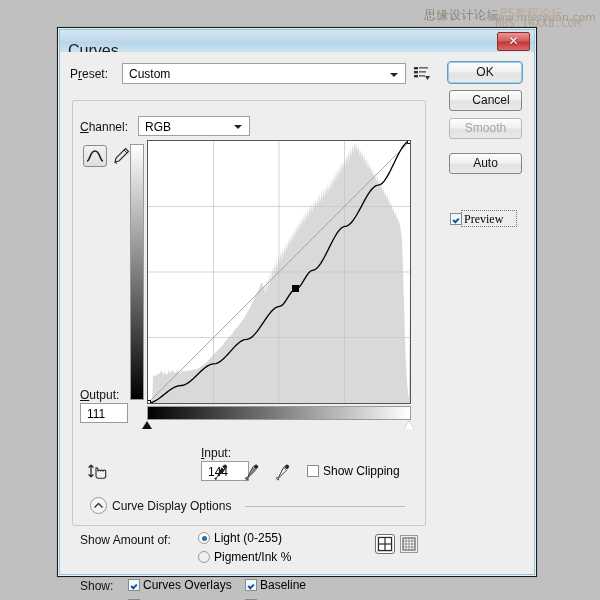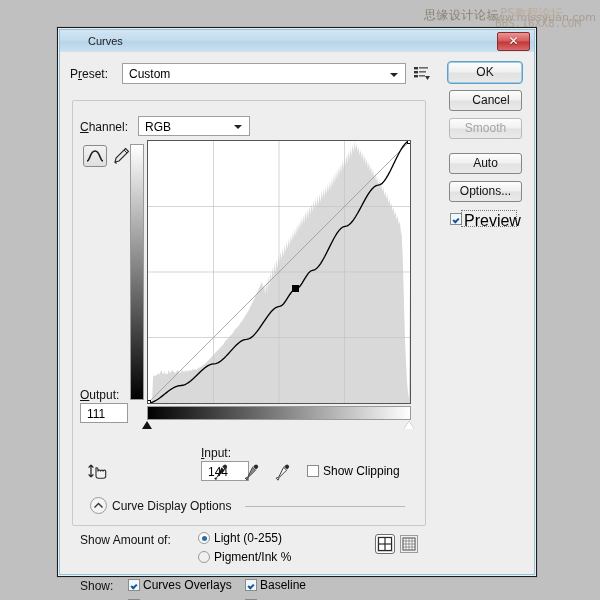--- a/index.html
+++ b/index.html
@@ -52,21 +52,21 @@
     border:1px solid #8fc5dd;
     background:#eeeeee;
     box-sizing:border-box;
   }
   #titlebar{
     position:absolute;left:0;top:0;right:0;height:22px;
     background:linear-gradient(to bottom,#d2e5f2 0%,#c3dcee 45%,#b7d4ea 55%,#cbe2f1 100%);
     border-bottom:1px solid #9dbfd4;
   }
   #title-text{
-    position:absolute;left:8px;top:5px;font-size:11px;color:#1a1a1a;margin-left:20px;
+    position:absolute;left:8px;top:12px;font-size:16px;color:#1a1a1a;
   }
   #close-btn{
     position:absolute;right:4px;top:2px;width:31px;height:17px;
     border:1px solid #8e2b2b;border-radius:2px;
     background:linear-gradient(to bottom,#e89595 0%,#d45a5a 48%,#c33636 52%,#d86a6a 100%);
     cursor:pointer;
   }
   #close-btn .x{
     position:absolute;left:0;top:0;width:100%;height:100%;
     color:#fff;font-size:12px;font-weight:bold;line-height:16px;text-align:center;
@@ -107,21 +107,21 @@
     left:387px;top:9px;width:76px;height:23px;
     border:1px solid #5fa0c4;border-radius:4px;
     box-shadow:0 0 0 1px #9fcbe4 inset;
     line-height:21px;
   }
   #btn-cancel{left:389px;top:38px;padding-left:11px;}
   #btn-smooth{left:389px;top:66px;color:#a5a5a5;border-color:#b9b9b9;}
   #btn-auto{left:389px;top:101px;}
   #btn-options{left:389px;top:129px;}
   #preview-wrap{position:absolute;left:390px;top:160px;cursor:pointer;}
-  #preview-label{position:absolute;left:14px;top:0px;font-size:16px;}
+  #preview-label{position:absolute;left:14px;top:0px;font-size:12px;font-family:Liberation Serif, serif;}
 
   
   #groupbox{
     position:absolute;left:12px;top:48px;width:354px;height:426px;
     border:1px solid #c9c9c9;border-radius:2px;box-sizing:border-box;
   }
 
   
   #channel-label{position:absolute;left:20px;top:68px;}
   #channel-select{
@@ -295,21 +295,20 @@
         <rect x="1" y="10" width="4" height="2.4" fill="#333"></rect>
         <rect x="6" y="10" width="6" height="1.6" fill="#6b6b6b"></rect>
         <path d="M12 11 l5 0 l-2.5 4 z" fill="#333"></path>
       </svg>
     </div>
 
     <div class="btn" id="btn-ok">OK</div>
     <div class="btn" id="btn-cancel">Cancel</div>
     <div class="btn" id="btn-smooth">Smooth</div>
     <div class="btn" id="btn-auto">Auto</div>
-    <div class="btn" id="btn-options">Options...</div>
 
     <div id="preview-wrap">
       <span id="preview-cb" class="cbox blue checked"></span>
       <span id="preview-focus"></span>
       <span id="preview-label">Preview</span>
     </div>
 
     <div id="groupbox"></div>
 
     <div id="channel-label" class="lbl"><span class="u">C</span>hannel:</div>

